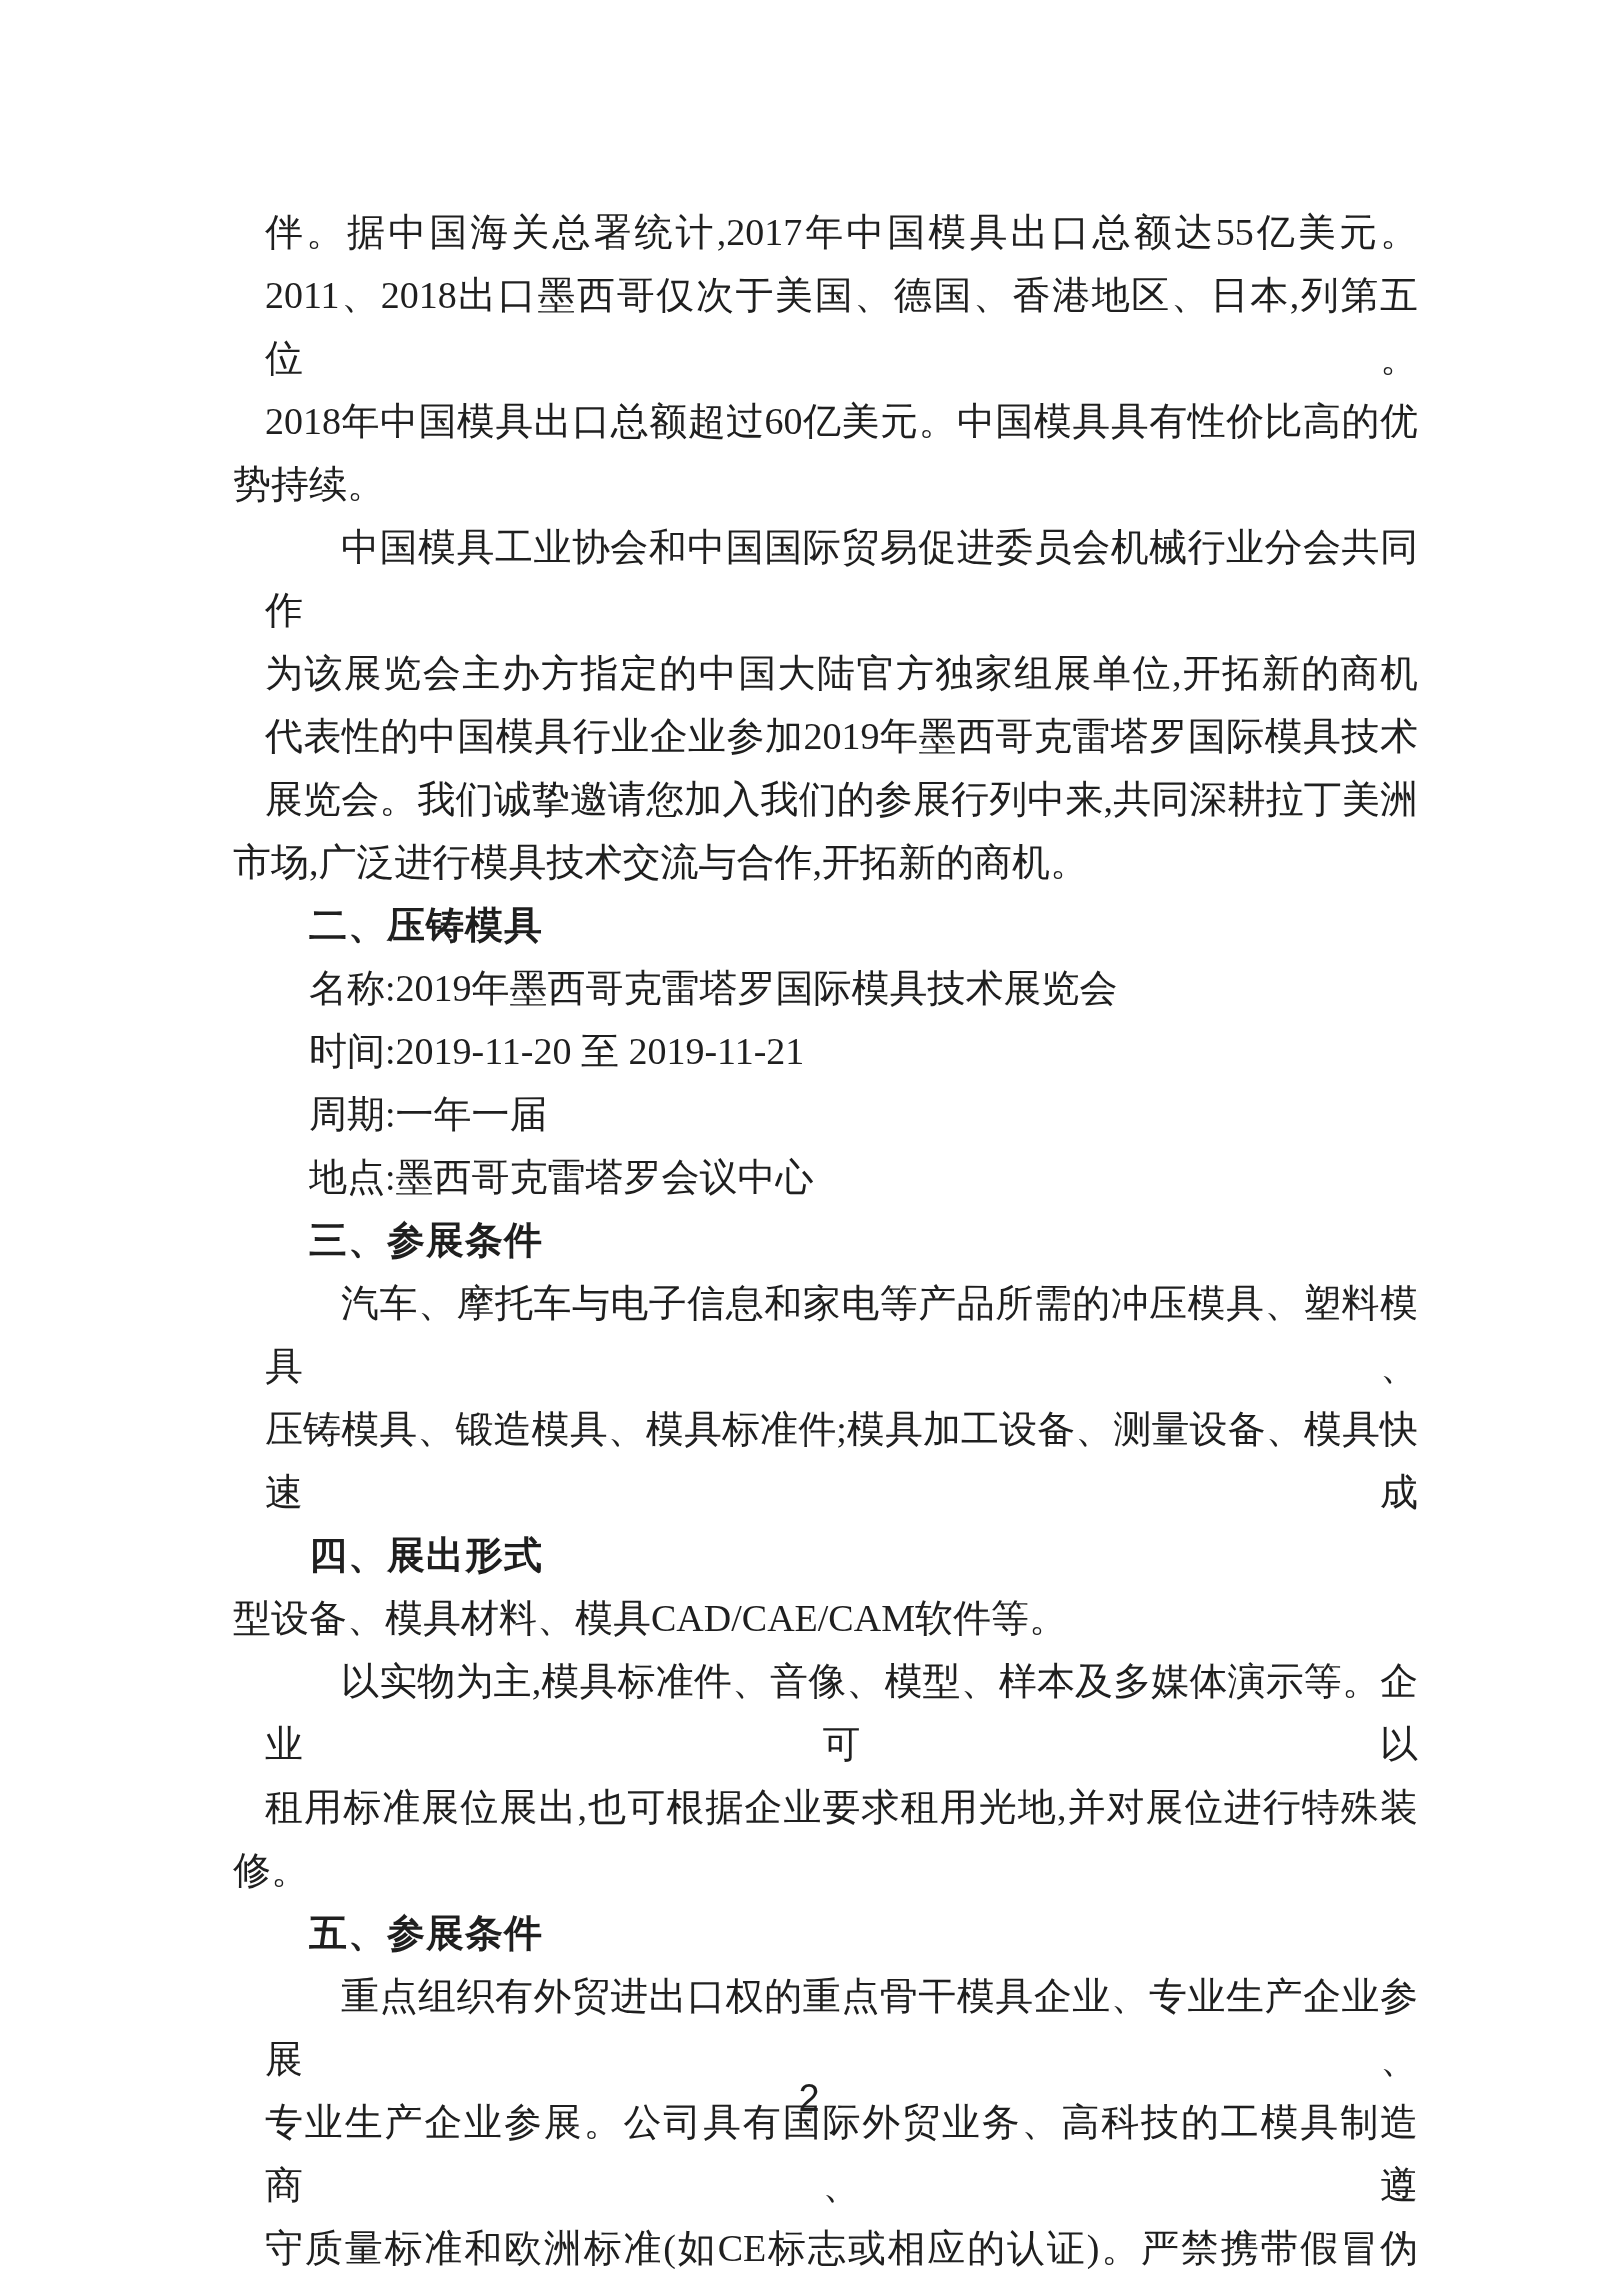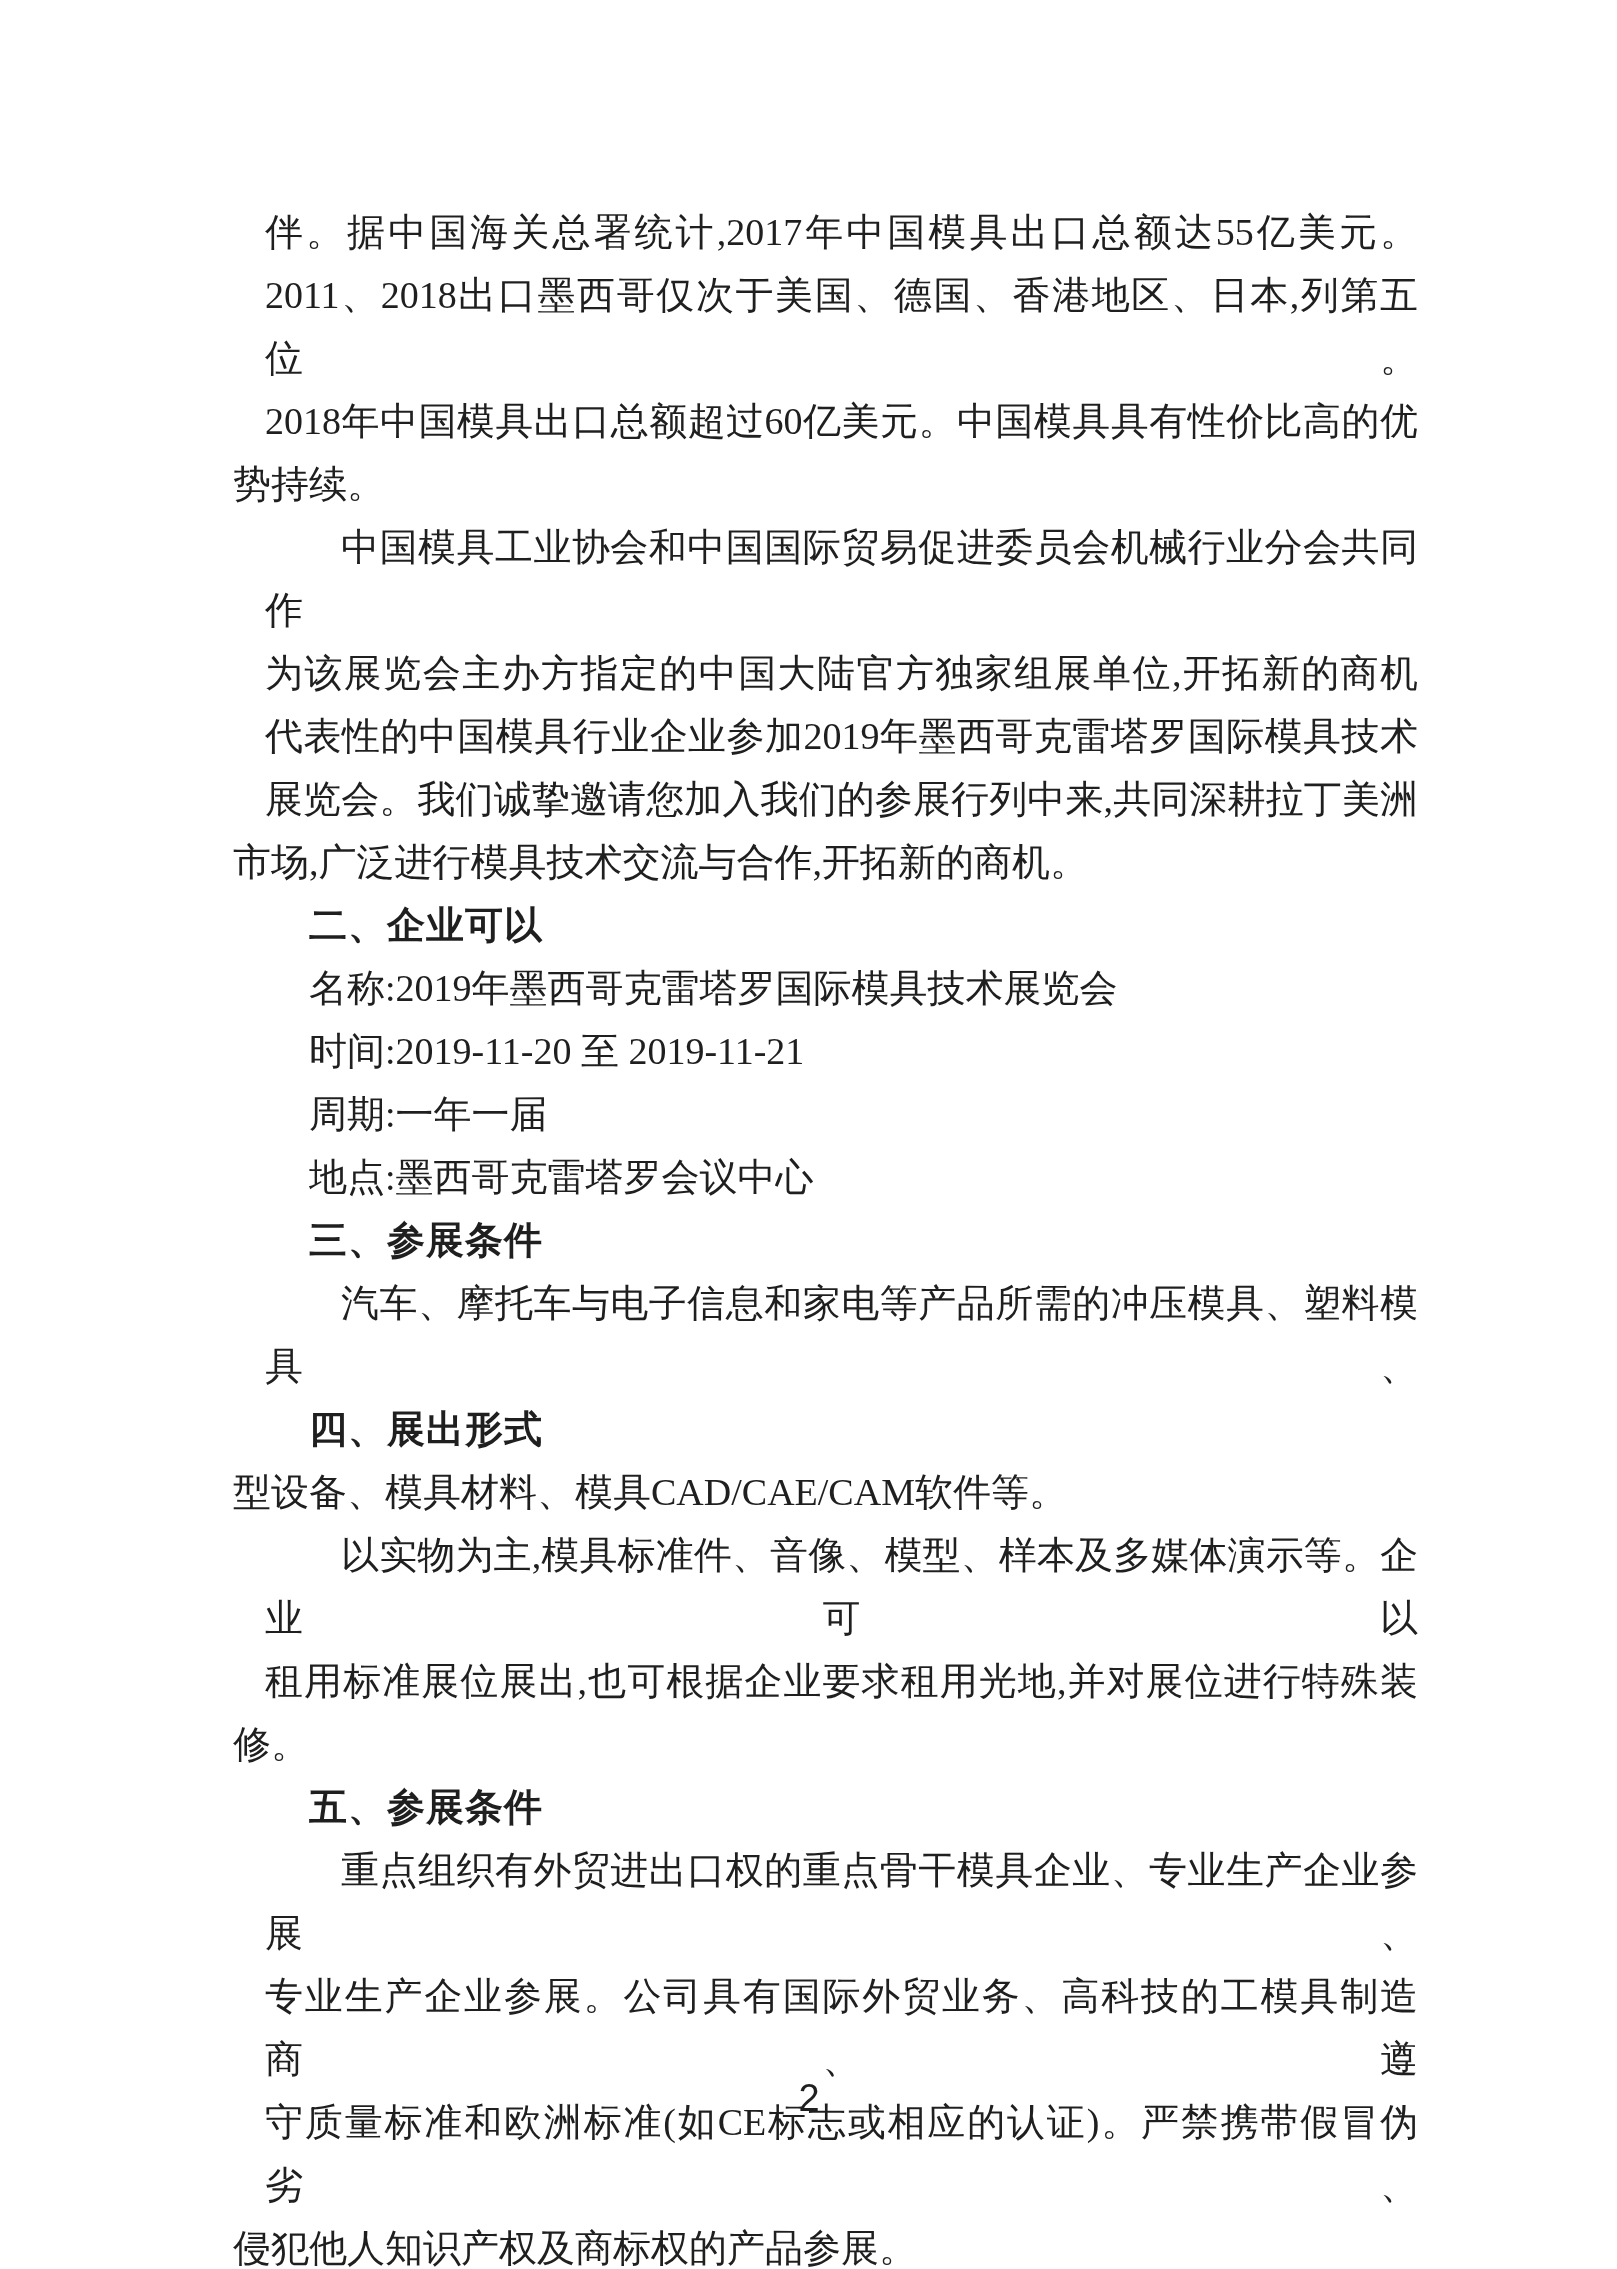--- a/index.html
+++ b/index.html
@@ -67,27 +67,28 @@
   <main class="content">
       <div class="line stretch">伴。据中国海关总署统计,2017年中国模具出口总额达55亿美元。</div>
       <div class="line stretch">2011、2018出口墨西哥仅次于美国、德国、香港地区、日本,列第五位。</div>
       <div class="line stretch">2018年中国模具出口总额超过60亿美元。中国模具具有性价比高的优</div>
       <div class="line">势持续。</div>
       <div class="line stretch indent">中国模具工业协会和中国国际贸易促进委员会机械行业分会共同作</div>
       <div class="line stretch">为该展览会主办方指定的中国大陆官方独家组展单位,开拓新的商机</div>
       <div class="line stretch">代表性的中国模具行业企业参加2019年墨西哥克雷塔罗国际模具技术</div>
       <div class="line stretch">展览会。我们诚挚邀请您加入我们的参展行列中来,共同深耕拉丁美洲</div>
       <div class="line">市场,广泛进行模具技术交流与合作,开拓新的商机。</div>
-      <div class="line heading indent">二、企业可以</div>
+      <div class="line heading indent">二、压铸模具</div>
       <div class="line indent">名称:2019年墨西哥克雷塔罗国际模具技术展览会</div>
       <div class="line indent">时间:2019-11-20 至 2019-11-21</div>
       <div class="line indent">周期:一年一届</div>
       <div class="line indent">地点:墨西哥克雷塔罗会议中心</div>
       <div class="line heading indent">三、参展条件</div>
       <div class="line stretch indent">汽车、摩托车与电子信息和家电等产品所需的冲压模具、塑料模具、</div>
+      <div class="line stretch">压铸模具、锻造模具、模具标准件;模具加工设备、测量设备、模具快速成</div>
       <div class="line heading indent">四、展出形式</div>
       <div class="line">型设备、模具材料、模具CAD/CAE/CAM软件等。</div>
       <div class="line stretch indent">以实物为主,模具标准件、音像、模型、样本及多媒体演示等。企业可以</div>
       <div class="line stretch">租用标准展位展出,也可根据企业要求租用光地,并对展位进行特殊装</div>
       <div class="line">修。</div>
       <div class="line heading indent">五、参展条件</div>
       <div class="line stretch indent">重点组织有外贸进出口权的重点骨干模具企业、专业生产企业参展、</div>
       <div class="line stretch">专业生产企业参展。公司具有国际外贸业务、高科技的工模具制造商、遵</div>
       <div class="line stretch">守质量标准和欧洲标准(如CE标志或相应的认证)。严禁携带假冒伪劣、</div>
       <div class="line">侵犯他人知识产权及商标权的产品参展。</div>

